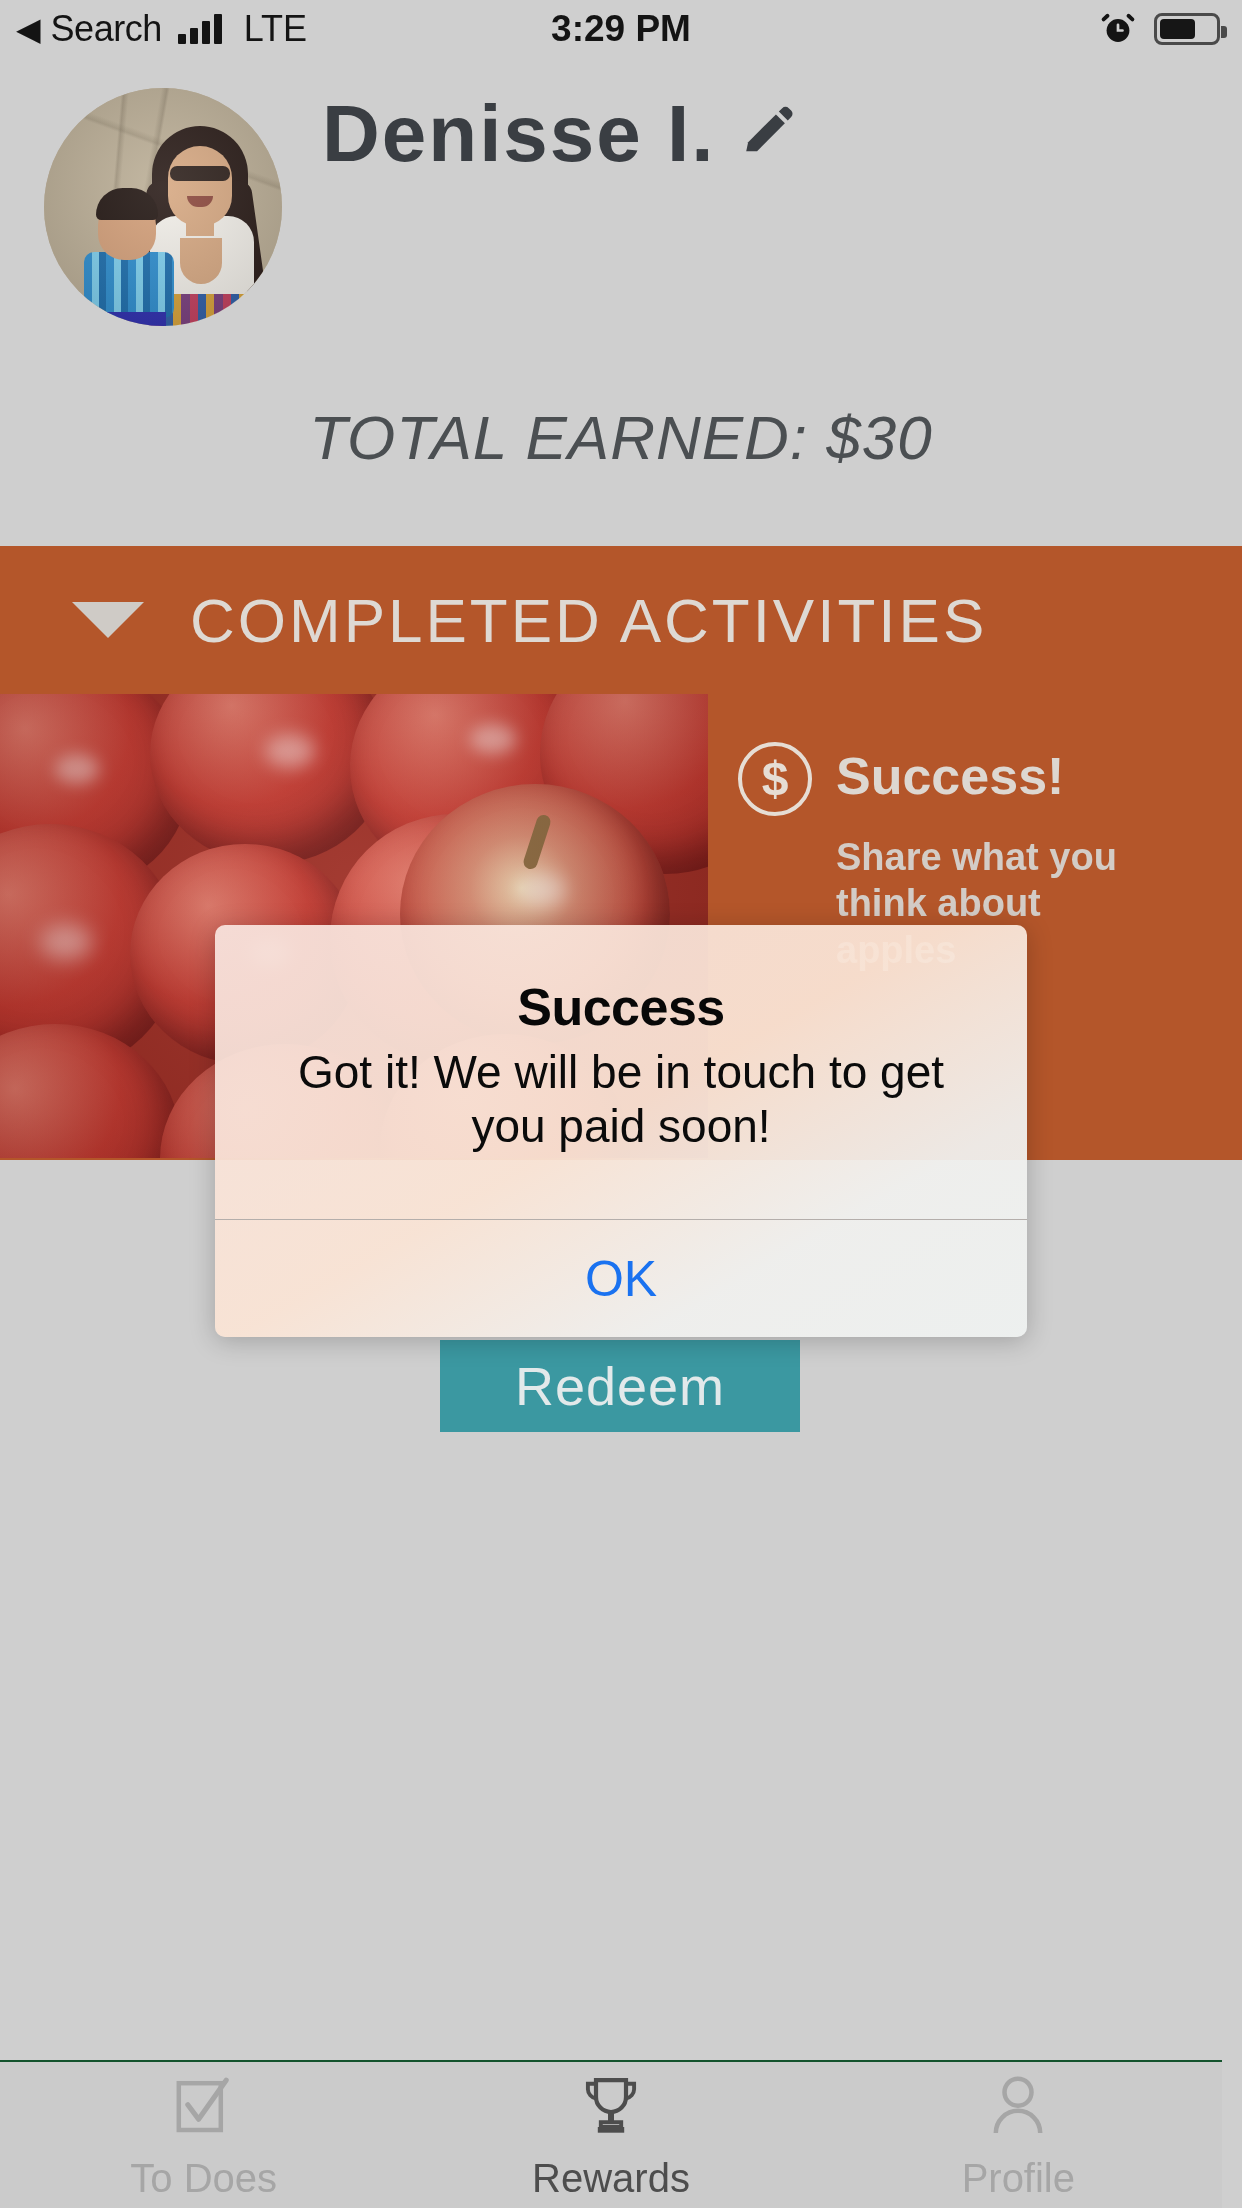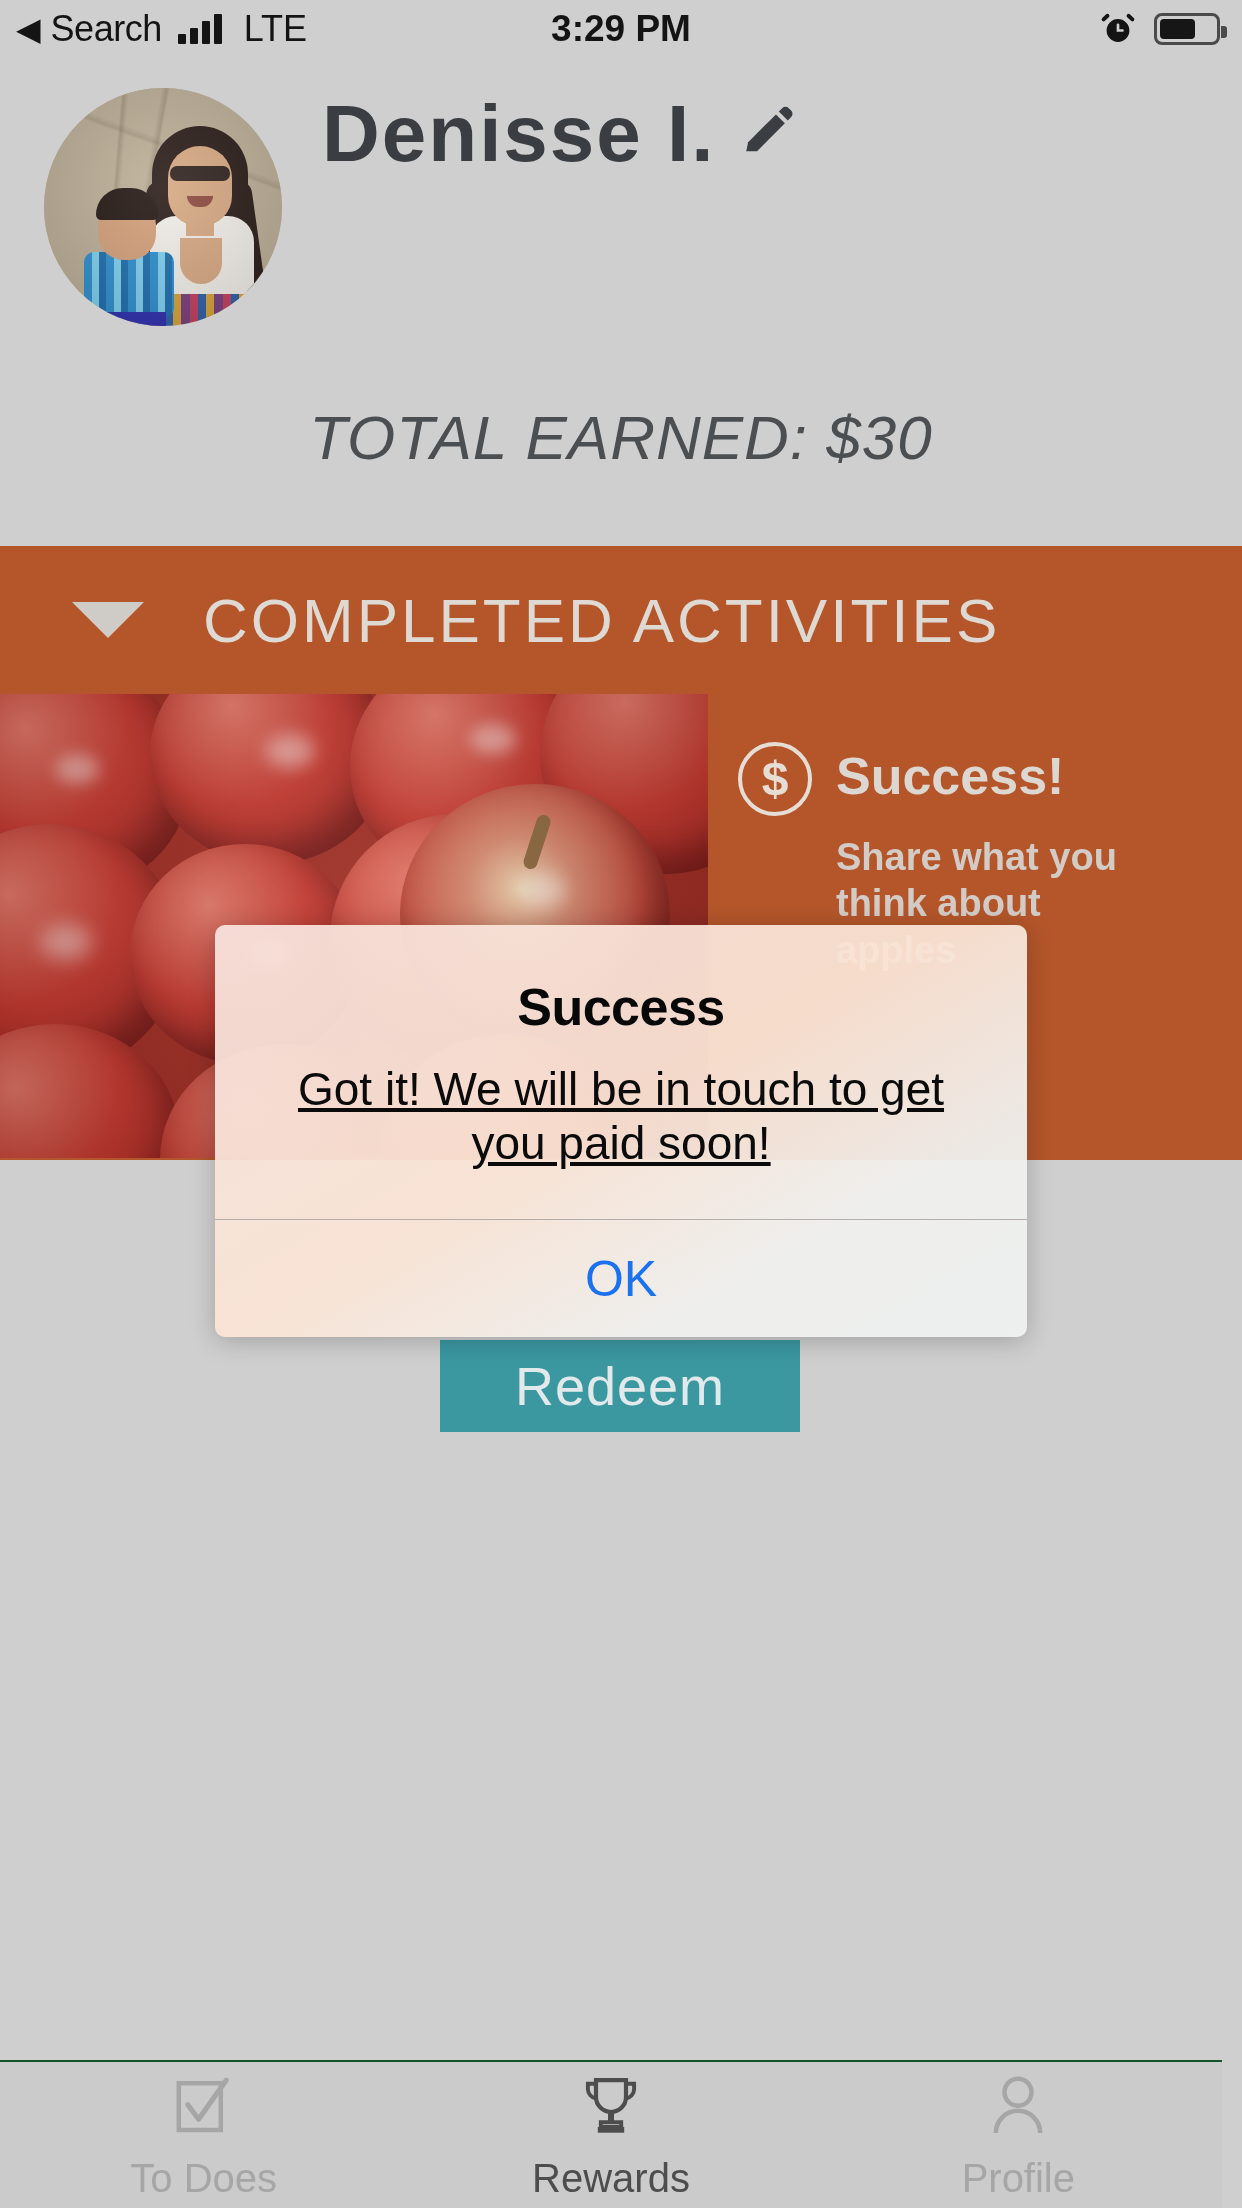--- a/index.html
+++ b/index.html
@@ -100,21 +100,21 @@
   
   .total{ position:absolute; top:402px; left:0; width:1242px; text-align:center;
           font-size:62px; color:#4b4f52; font-weight:300; letter-spacing:1px;font-style:italic;}
 
   
   .section-head{ position:absolute; top:546px; left:0; width:1242px; height:148px;
                  background:#b4562a; display:flex; align-items:center; }
   .caret{ margin-left:72px; width:0;height:0;
           border-left:36px solid transparent; border-right:36px solid transparent;
           border-top:36px solid #cfcbc6;}
-  .section-title{ margin-left:59px; font-size:62px; color:#ded9d3;
+  .section-title{ margin-left:46px; font-size:62px; color:#ded9d3;
                   letter-spacing:3px; font-weight:300;}
 
   .card{ position:absolute; top:694px; left:0; width:1242px; height:466px;
          background:#b4562a; }
   .card-photo{ position:absolute; left:0; top:0; width:708px; height:464px; overflow:hidden;
      background:#9c2c22;}
   .ap{ position:absolute; border-radius:50%;
        background:radial-gradient(circle at 34% 28%, #e27a6a 0%, #c4392f 45%, #8f1f1b 100%);
        box-shadow: inset -14px -18px 34px rgba(70,10,10,.55);}
   .apd{ position:absolute; border-radius:50%; background:rgba(255,255,255,.45); }
@@ -135,21 +135,21 @@
            border:none;}
 
   
   .alert{ position:absolute; left:215px; top:925px; width:812px; height:412px;
           border-radius:10px; overflow:hidden;
           background:linear-gradient(150deg, rgba(247,226,220,.94) 0%, rgba(250,228,213,.94) 48%,
                      rgba(240,240,238,.95) 75%, rgba(238,241,240,.96) 100%);
           box-shadow:0 4px 26px rgba(0,0,0,.22);}
   .alert-body{ height:294px; padding:52px 52px 0; text-align:center;}
   .alert-title{ font-size:52px; font-weight:bold; color:#080808; letter-spacing:-0.5px;}
-  .alert-msg{ margin-top:25px; font-size:46px; color:#0b0b0b; line-height:1.18;text-decoration:underline;}
+  .alert-msg{ margin-top:8px; font-size:46px; color:#0b0b0b; line-height:1.18;}
   .alert-sep{ height:1px; background:#b4aeab; }
   .alert-ok{ height:117px; display:flex; align-items:center; justify-content:center;
              font-size:50px; color:#1a72f0; background:transparent; border:none; width:100%;}
 
   
   .tabbar{ position:absolute; left:0; bottom:0; width:1222px; height:148px;
            background:#cbcbcb; border-top:2px solid #14532d; display:flex;}
   .tab{ flex:1; display:flex; flex-direction:column; align-items:center;
         justify-content:center; gap:14px;}
   .tab span{ font-size:40px; }

